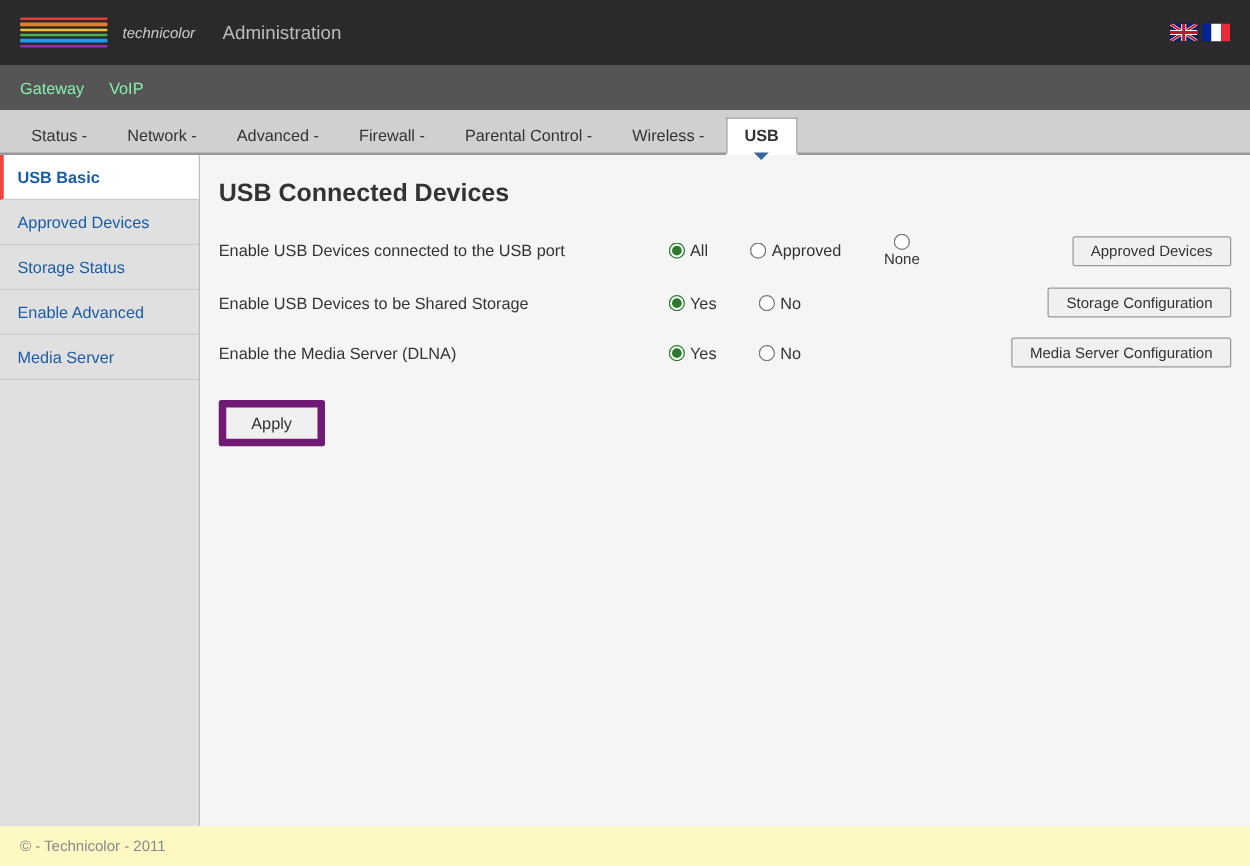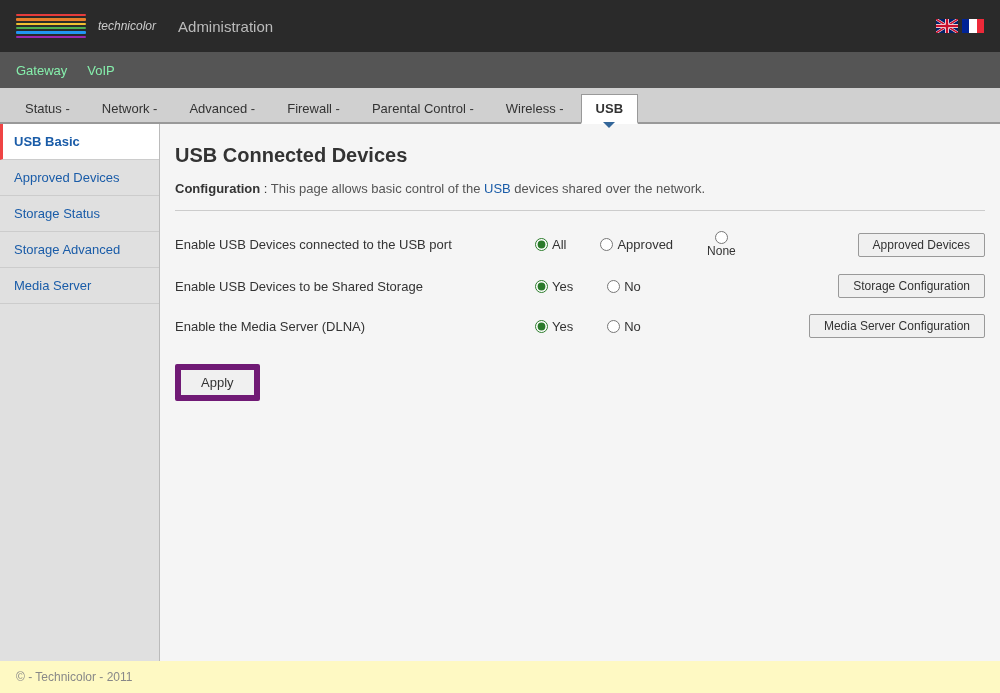--- a/index.html
+++ b/index.html
@@ -315,31 +315,26 @@
   <a class="tab">Wireless -</a>
   <a class="tab active">USB</a>
 </div>
 
 <div class="main-layout">
 
   <nav class="sidebar">
     <a class="sidebar-item active">USB Basic</a>
     <a class="sidebar-item">Approved Devices</a>
     <a class="sidebar-item">Storage Status</a>
-    <a class="sidebar-item">Storage Advanced</a>
+    <a class="sidebar-item">Enable Advanced</a>
     <a class="sidebar-item">Media Server</a>
   </nav>
 
   <div class="content">
     <h1 class="page-title">USB Connected Devices</h1>
-    <div class="config-line">
-      <span class="config-label">Configuration</span>
-      <span> : </span>
-      <span class="config-desc">This page allows basic control of the </span><a class="config-link">USB</a><span class="config-desc"> devices shared over the network.</span>
-    </div>
 
     <div class="settings-area">
 
       
       <div class="setting-row">
         <div class="setting-label">Enable USB Devices connected to the USB port</div>
         <div class="setting-controls">
           <div class="radio-group">
             <label class="radio-option">
               <input type="radio" name="usb_port" value="all" checked="" style=""> All

